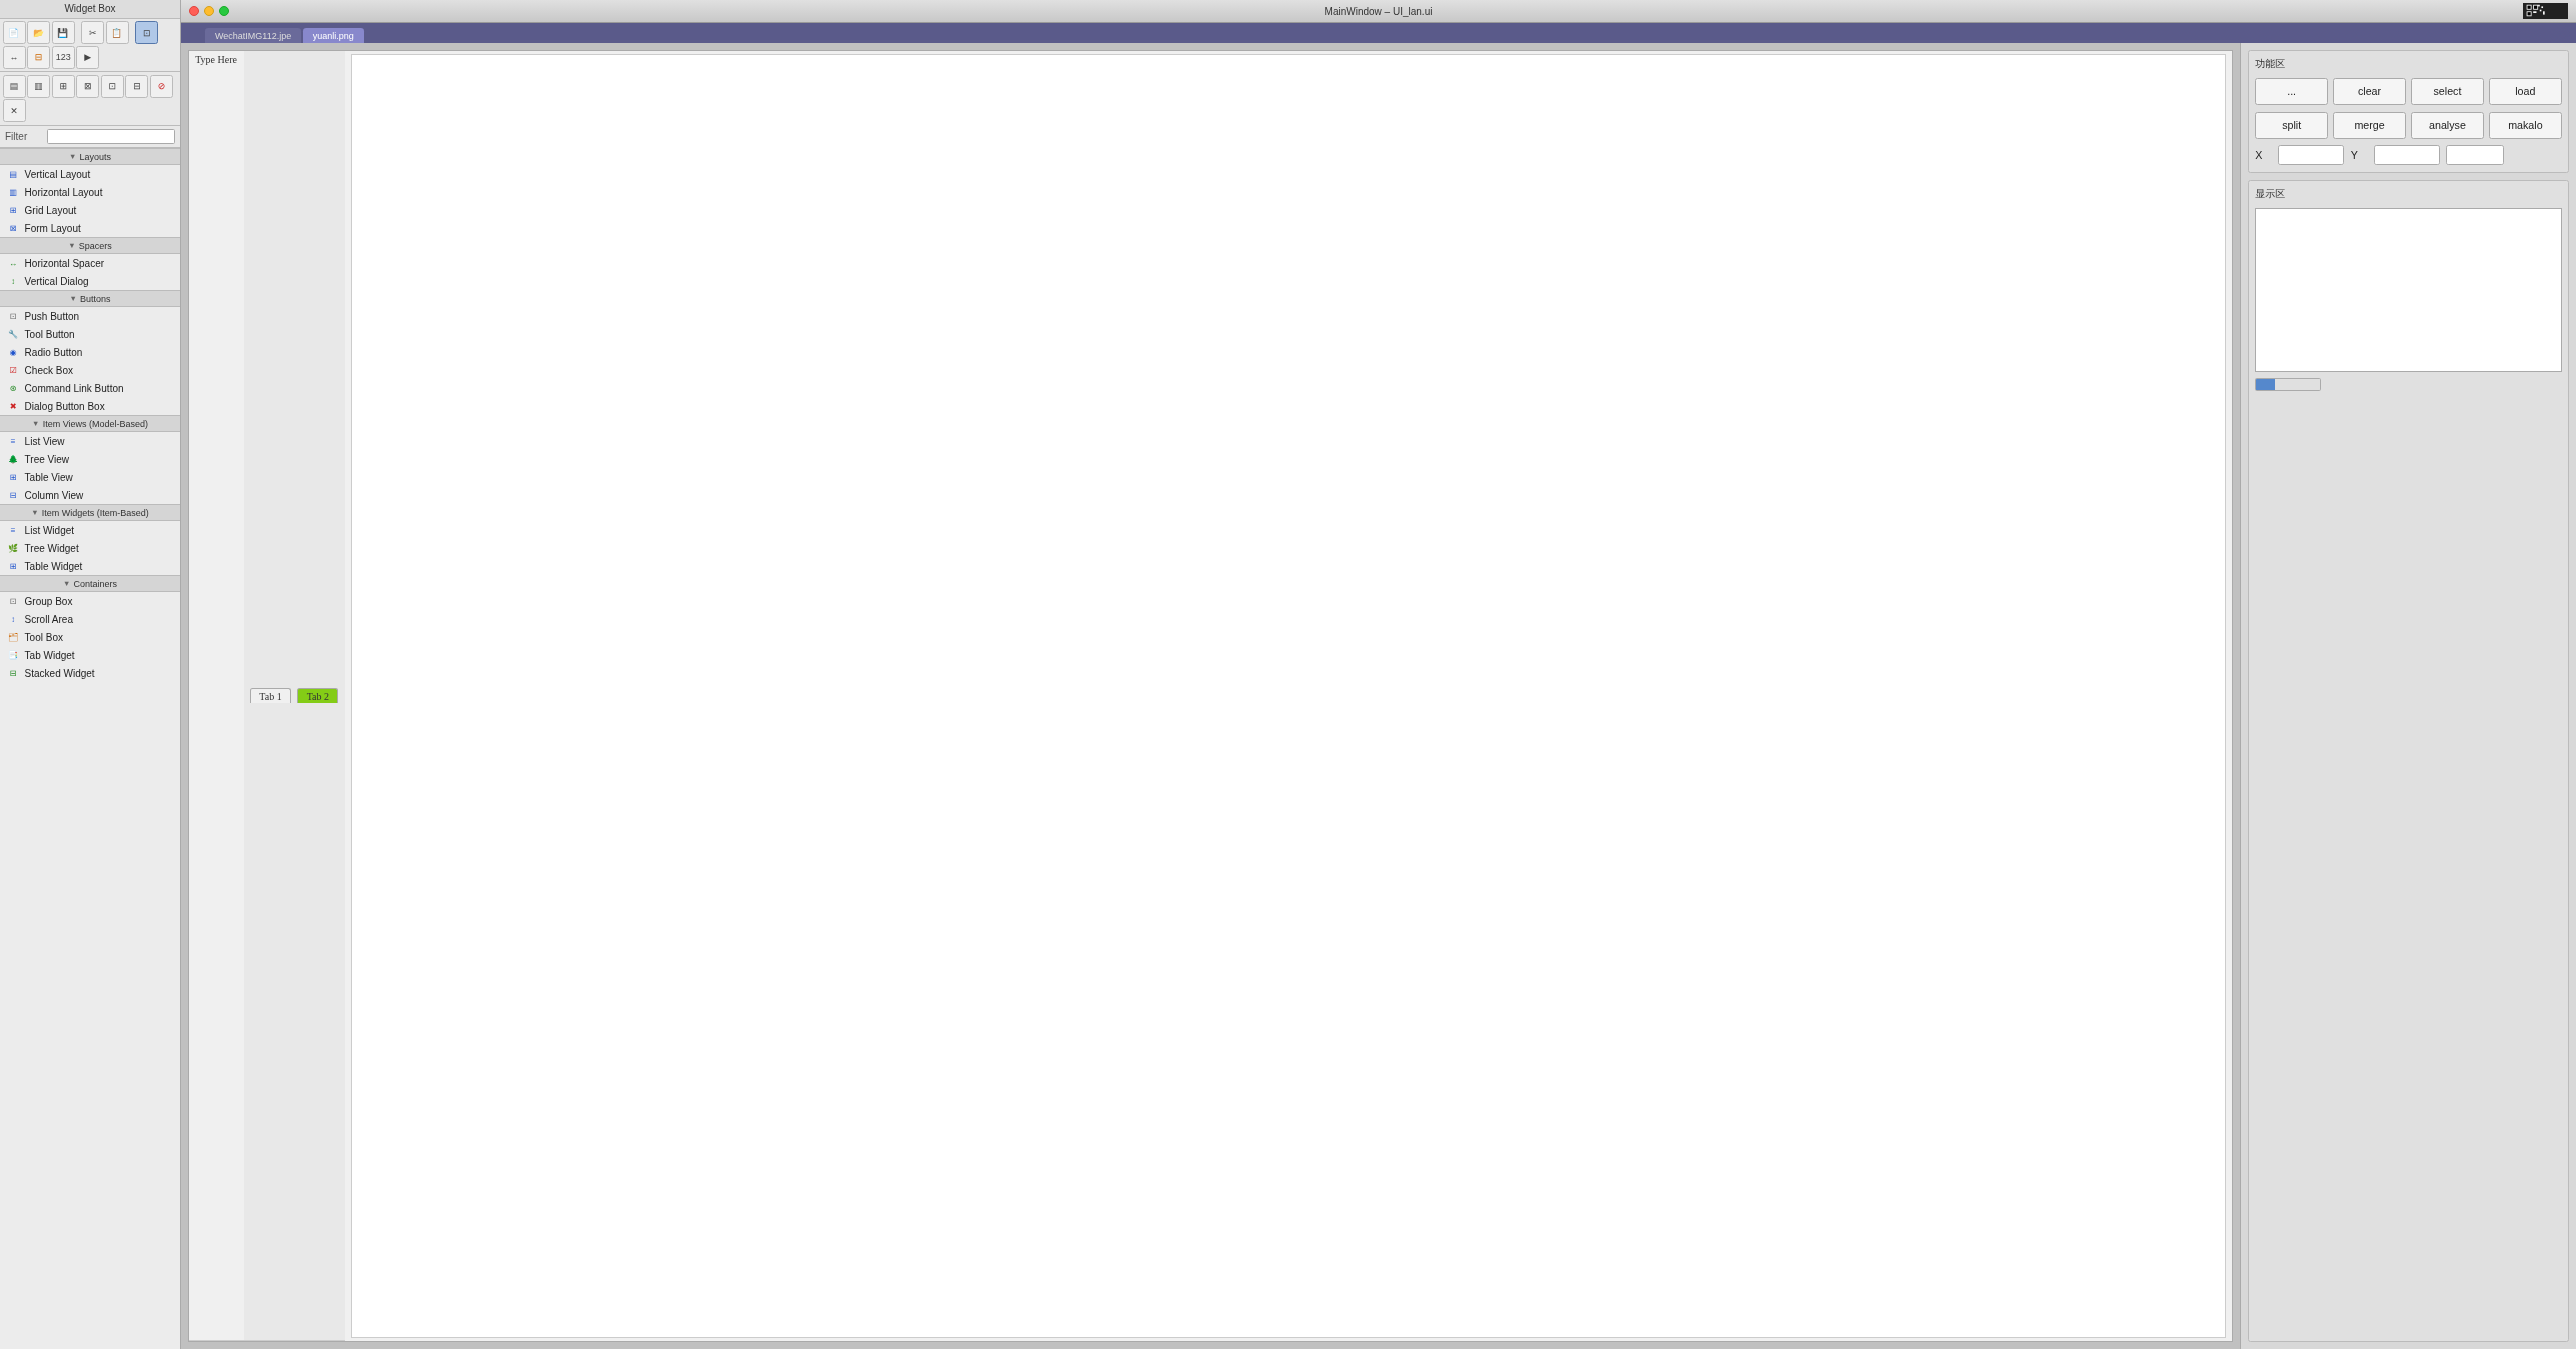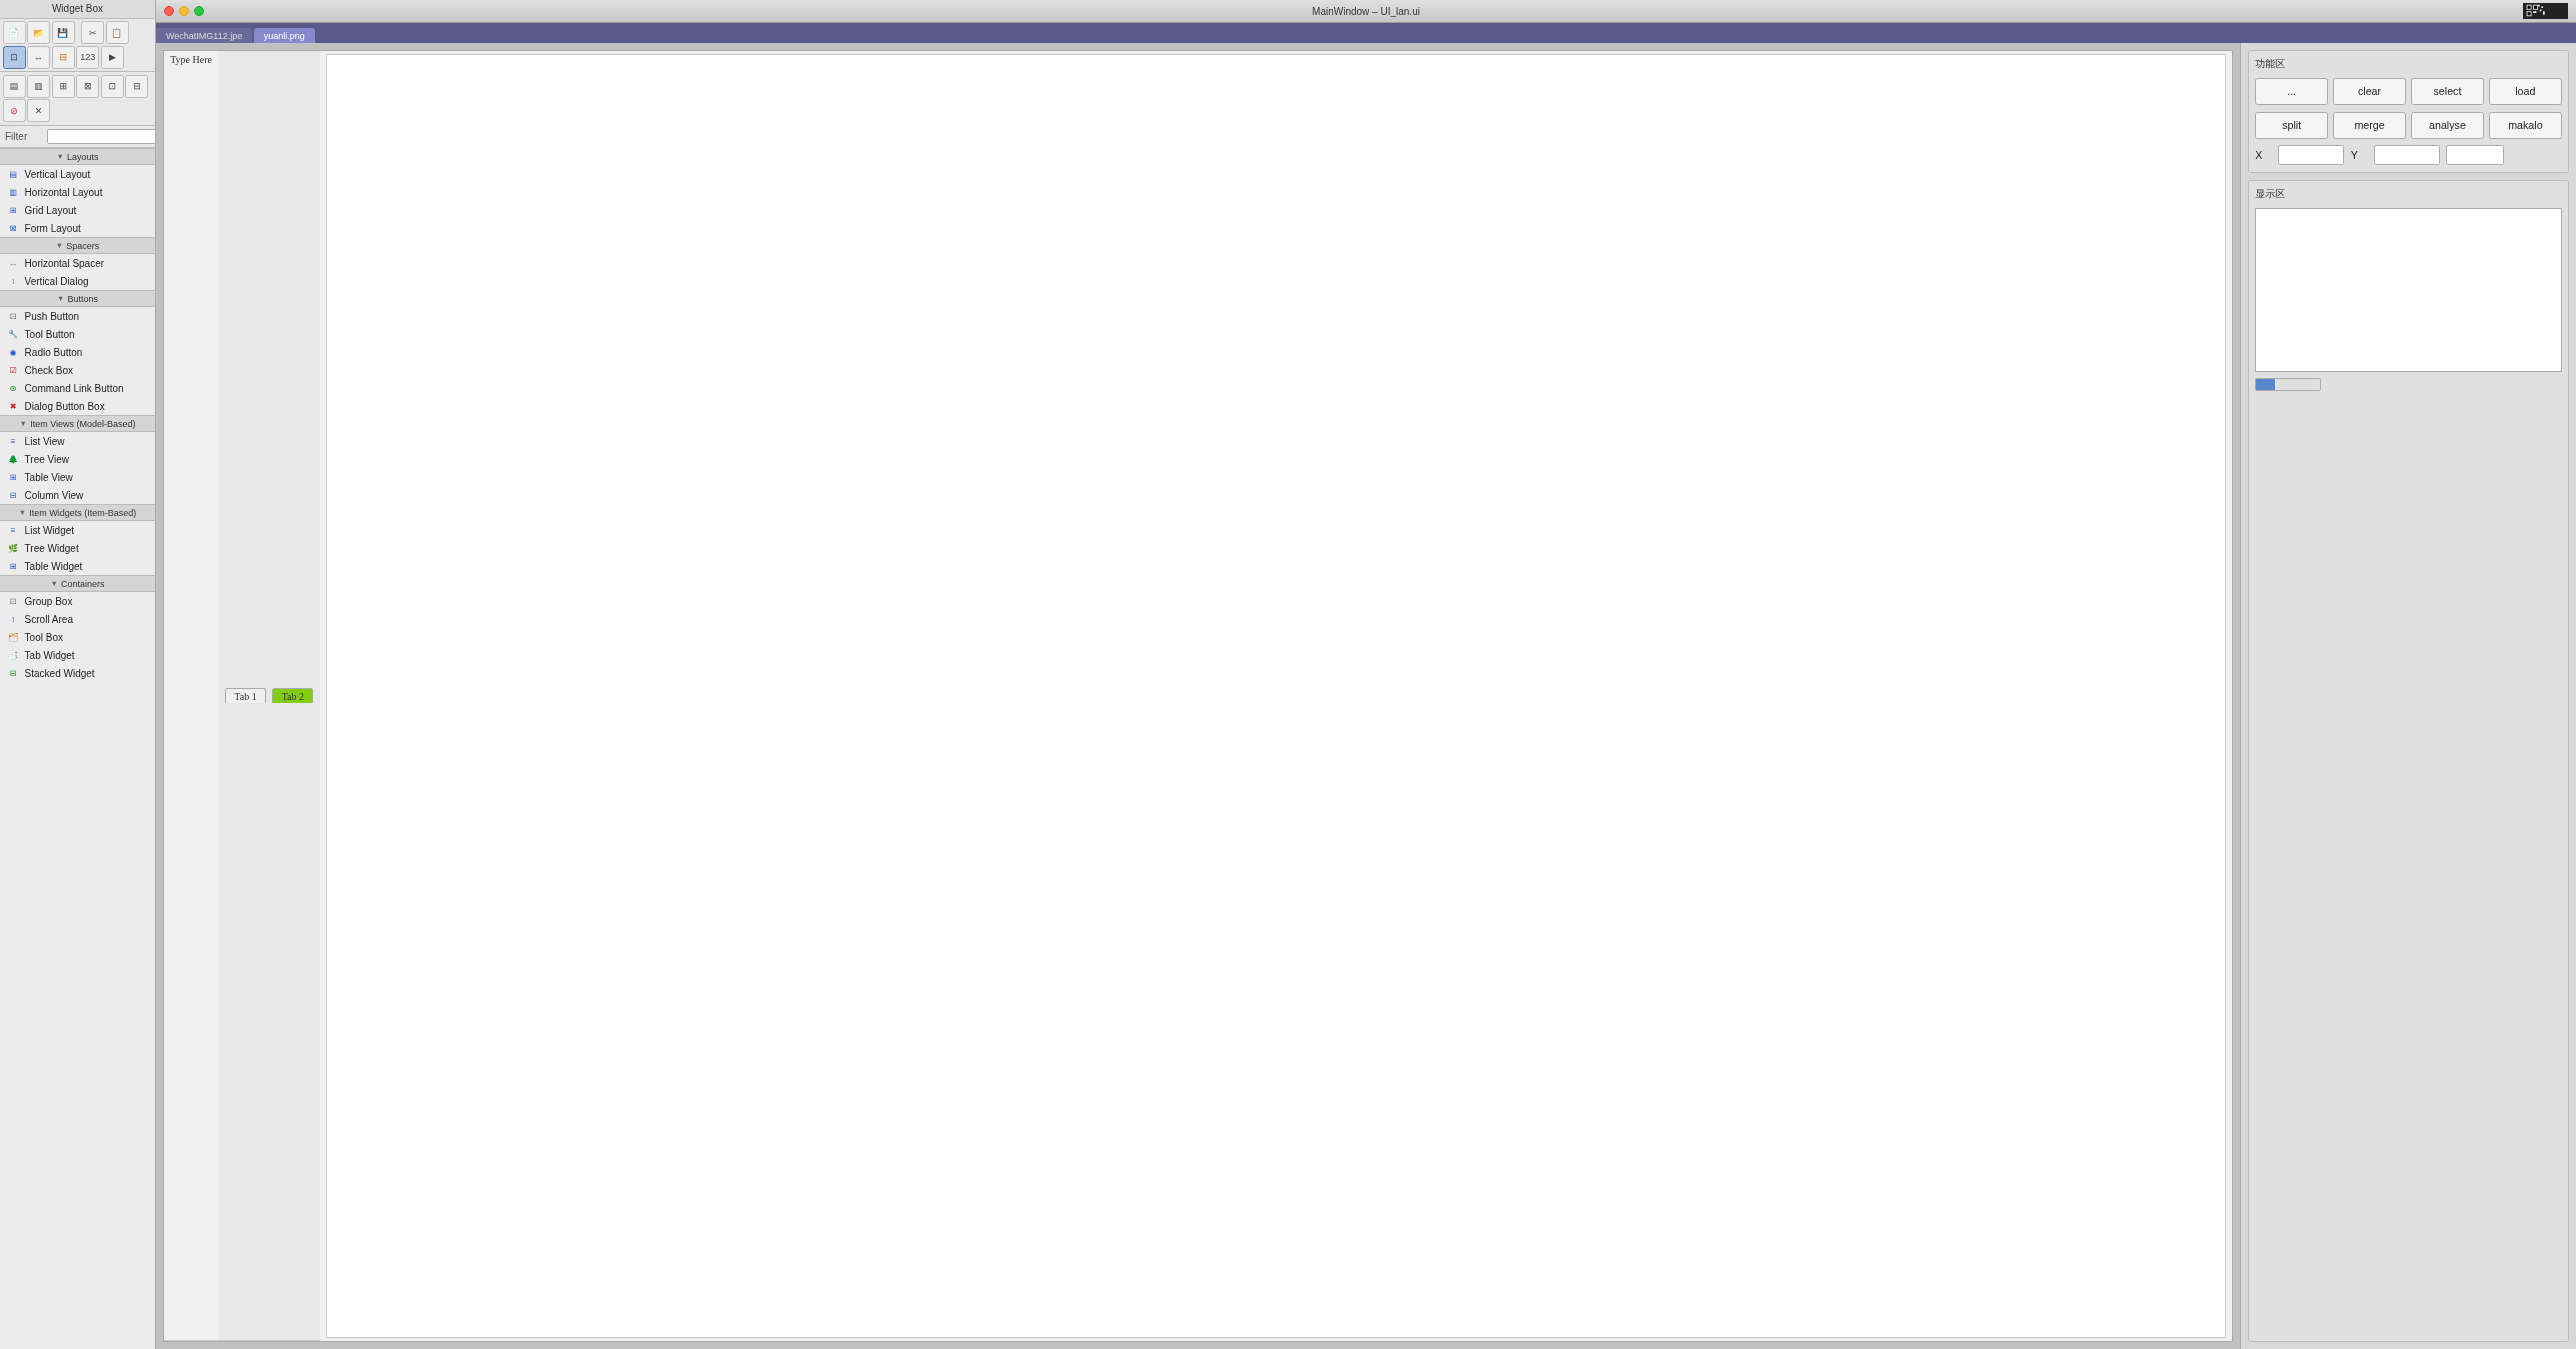--- a/index.html
+++ b/index.html
@@ -7,21 +7,21 @@
       font-family: -apple-system, BlinkMacSystemFont, "Helvetica Neue", Arial, sans-serif;
       font-size: 10.7px;
       background: #c0c0c0;
       display: flex;
       height: 100vh;
       overflow: hidden;
     }
 
     
     #widget-box {
-      width: 156px;
+      width: 181px;
       background: #ececec;
       border-right: 0.8px solid #aaa;
       display: flex;
       flex-direction: column;
       overflow: hidden;
       flex-shrink: 0;
     }
 
     #widget-box-title {
       text-align: center;
@@ -186,21 +186,21 @@
       position: absolute;
       left: 50%;
       transform: translateX(-50%);
     }
 
     
     #file-tabs {
       background: #5a5a8a;
       display: flex;
       align-items: flex-end;
-      padding: 0 0;
+      padding: 0 24px;
       height: 20px;
     }
 
     .file-tab {
       padding: 2.5px 10px;
       font-size: 9px;
       color: #ddd;
       cursor: pointer;
       border-top-left-radius: 3.3px;
       border-top-right-radius: 3.3px;

